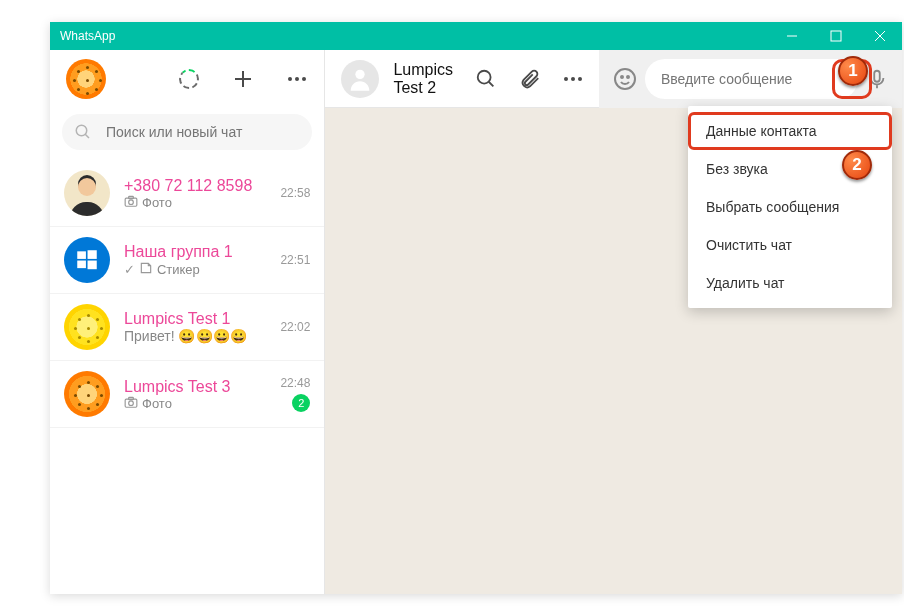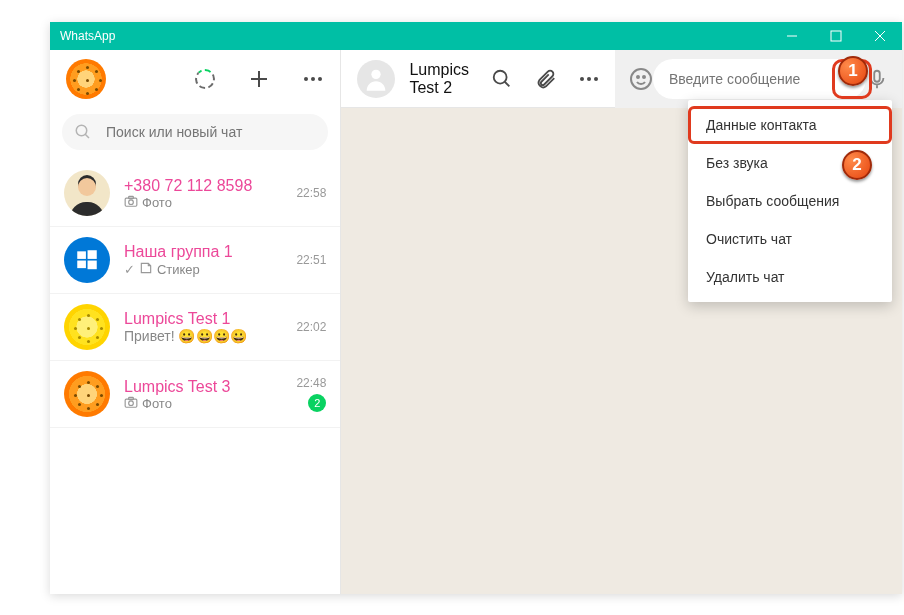--- a/index.html
+++ b/index.html
@@ -51,26 +51,26 @@
   .chat-panel { flex:1; display:flex; flex-direction:row; background:#efeae2; position:relative; }
   .chat-header { height:58px; background:#fff; border-bottom:1px solid #e6e6e6; display:flex; align-items:center; padding:0 16px; }
   .contact-avatar { width:38px; height:38px; border-radius:50%; background:#e6e6e6; display:flex; align-items:center; justify-content:center; margin-right:14px; }
   .contact-avatar svg { fill:#fff; }
   .contact-name { font-size:16px; color:#111; flex:1; }
   .chat-header .ico { margin-left:22px; cursor:pointer; color:#4a4a4a; display:flex; }
   .chat-bg { flex:1; background:#efeae2; background-image:
     radial-gradient(circle at 20px 20px, rgba(0,0,0,.03) 6px, transparent 7px),
     radial-gradient(circle at 60px 60px, rgba(0,0,0,.03) 10px, transparent 11px);
     background-size:80px 80px; }
-  .composer { height:58px; background:#f0f0f0; display:flex; align-items:center; padding:16px 14px; gap:0; }
+  .composer { height:58px; background:#f0f0f0; display:flex; align-items:center; padding:16px 14px; gap:8px; }
   .composer .input-wrap { flex:1; background:#fff; border-radius:22px; height:40px; display:flex; align-items:center; padding:0 16px; }
   .composer .input-wrap input { border:none; outline:none; font-size:14px; flex:1; color:#555; }
   .composer .cico { color:#888; cursor:pointer; display:flex; }
 
-  .dropdown { position:absolute; top:50px; right:10px; width:204px; background:#fff; box-shadow:0 4px 14px rgba(0,0,0,.2); border-radius:2px; padding:6px 0; }
+  .dropdown { position:absolute; top:56px; right:10px; width:204px; background:#fff; box-shadow:0 4px 14px rgba(0,0,0,.2); border-radius:2px; padding:6px 0; }
   .dropdown-item { padding:11px 18px; font-size:14px; color:#333; cursor:pointer; }
   .dropdown-item.highlight { outline:3px solid #e03a1e; outline-offset:-3px; border-radius:6px; }
 
   .marker { position:absolute; width:30px; height:30px; border-radius:50%; background:radial-gradient(circle at 30% 30%, #ff8a4a, #e64510); border:2px solid #a02a0a; color:#fff; font-weight:700; font-size:17px; display:flex; align-items:center; justify-content:center; box-shadow:0 2px 3px rgba(0,0,0,.4); }
   .marker.m1 { top:56px; right:36px; }
   .marker.m2 { top:150px; right:32px; }
 
   .more-btn-frame { position:absolute; top:59px; right:32px; width:40px; height:40px; border:3px solid #e03a1e; border-radius:10px; pointer-events:none; }
 </style>
 </head>

